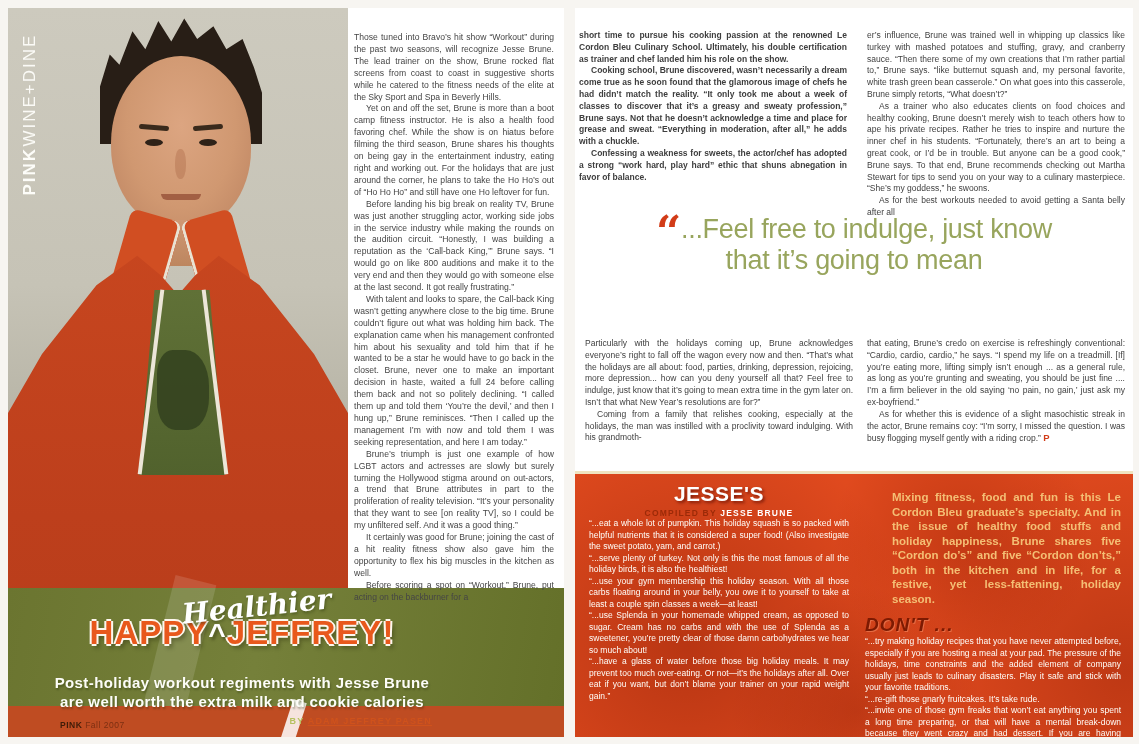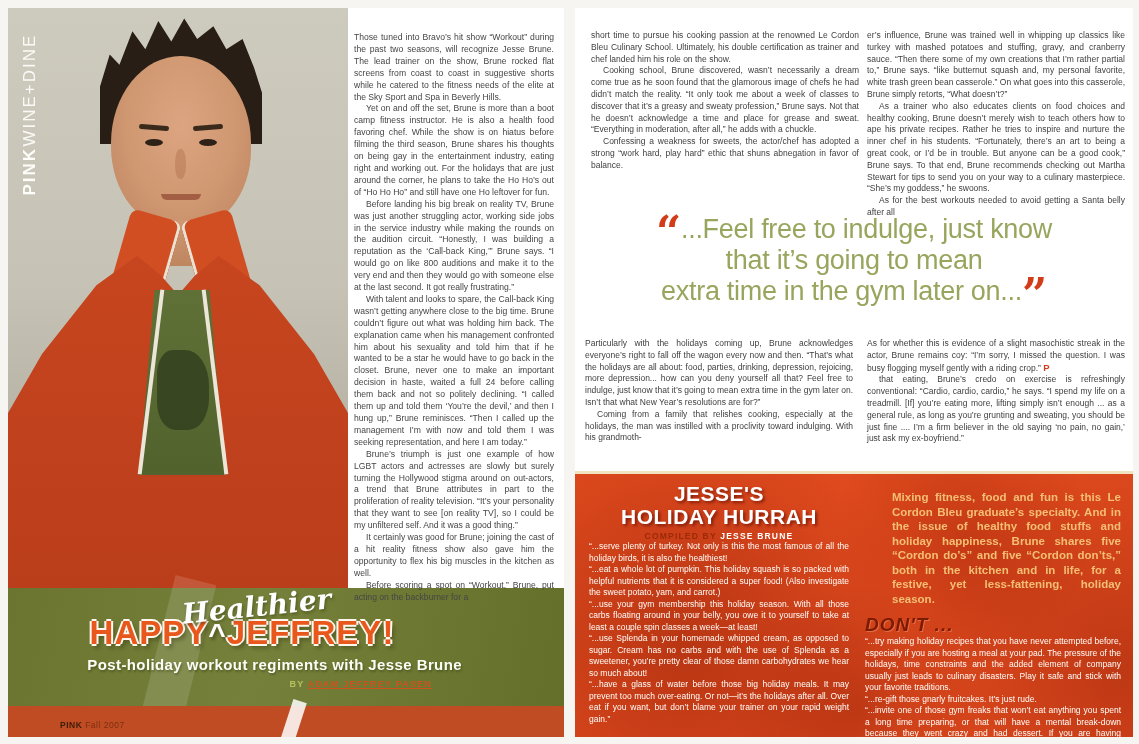--- a/index.html
+++ b/index.html
@@ -55,34 +55,34 @@
   .textcol p { margin:0; }
   .textcol p:not(:first-child) { text-indent:12px; }
 
   .headline-block { position:absolute; left:14px; top:586px; width:440px; text-align:center; }
   .headline-script { font-family:"DejaVu Serif", serif; font-style:italic; font-weight:bold;
                 color:#fff; font-size:28px; transform:rotate(-6deg); display:inline-block; margin-left:30px;
                 text-shadow:1px 2px 3px rgba(40,50,10,.45); line-height:26px; }
   .headline-main { font-size:33px; font-weight:bold; letter-spacing:1px; color:#e8581c; line-height:30px; margin-top:-2px;
                 text-shadow:-2px 0 0 #fdf7ee, 2px 0 0 #fdf7ee, 0 -2px 0 #fdf7ee, 0 2px 0 #fdf7ee, 3px 4px 4px rgba(30,30,5,.4); }
   .headline-caret { color:#ffffff; text-shadow:2px 3px 3px rgba(30,30,5,.4); font-size:30px; }
-  .headline-sub { margin-top:6px; color:#fdfdf8; font-weight:bold; font-size:15px; line-height:19px; letter-spacing:.4px;
-                text-shadow:1px 2px 2px rgba(30,40,5,.35);text-align:right; }
+  .headline-sub { margin-top:24px; color:#fdfdf8; font-weight:bold; font-size:15px; line-height:19px; letter-spacing:.4px;
+                text-shadow:1px 2px 2px rgba(30,40,5,.35); }
   .byline { margin-top:5px; font-size:9px; letter-spacing:1.2px; text-align:right; padding-right:30px; }
   .byline .pre { color:#b6c160; font-weight:bold; }
   .byline .name { color:#cf521c; font-weight:bold;text-decoration:underline; }
 
   .footer-left { position:absolute; left:44px; top:712px; font-size:8.5px; letter-spacing:.5px;padding-left:8px; }
   .footer-left .fbold { color:#3f1c08; font-weight:bold; }
   .footer-left .frest { color:#7c2f12; }
 
   
   .page-right { position:absolute; left:575px; top:8px; width:558px; height:729px; background:#fff; overflow:hidden; }
   .rcol { position:absolute; color:#3e3e3e; font-size:8.5px; line-height:11.8px; text-align:justify; }
-  .col-a-top { left:16px; top:22px; width:268px; }
+  .col-a-top { left:4px; top:22px; width:268px;font-weight:bold; }
   .col-b-top { left:292px; top:22px; width:258px; }
   .col-a-mid { left:10px; top:330px; width:268px; }
   .col-b-mid { left:292px; top:330px; width:258px; }
   .endmark { color:#d23c18; font-weight:bold; font-size:9.5px; }
 
   .pullquote { position:absolute; left:0; top:206px; width:558px; text-align:center;
                color:#98a55d; font-size:27px; line-height:31px; letter-spacing:-.3px; }
   .qmark { font-family:"DejaVu Serif", serif; font-weight:bold; color:#d23c18; font-size:44px; line-height:0;
            position:relative; top:10px; }
 
@@ -152,20 +152,21 @@
         <p>Before scoring a spot on “Workout,” Brune, put acting on the backburner for a</p>
       </div>
 
     <div class="headline-block">
       <div class="headline-script">Healthier</div>
       <div class="headline-main">
         <span>HAPPY</span><span class="headline-caret">^</span><span>JEFFREY!</span>
       </div>
       <div class="headline-sub">
         <div>Post-holiday workout regiments with Jesse Brune</div>
+        <div>are well worth the extra milk and cookie calories</div>
       </div>
       <div class="byline">
         <span class="pre">BY </span><span class="name">ADAM JEFFREY PASEN</span>
       </div>
     </div>
 
     <div class="footer-left">
       <span class="fbold">PINK</span><span class="frest"> Fall 2007</span>
     </div>
   </div>
@@ -181,57 +182,53 @@
         <p>er’s influence, Brune was trained well in whipping up classics like turkey with mashed potatoes and stuffing, gravy, and cranberry sauce. “Then there some of my own creations that I’m rather partial to,” Brune says. “like butternut squash and, my personal favorite, white trash green bean casserole.” On what goes into this casserole, Brune simply retorts, “What doesn’t?”</p>
         <p>As a trainer who also educates clients on food choices and healthy cooking, Brune doesn’t merely wish to teach others how to ape his private recipes. Rather he tries to inspire and nurture the inner chef in his students. “Fortunately, there’s an art to being a great cook, or I’d be in trouble. But anyone can be a good cook,” Brune says. To that end, Brune recommends checking out Martha Stewart for tips to send you on your way to a culinary masterpiece. “She’s my goddess,” he swoons.</p>
         <p>As for the best workouts needed to avoid getting a Santa belly after all</p>
       </div>
 
     <div class="pullquote">
       <div>
         <span class="qmark">“</span><span>...Feel free to indulge, just know</span>
       </div>
       <div>that it’s going to mean</div>
-      <div>
-        <span>extra time in the gym later on...</span><span class="qmark">”</span>
-      </div>
     </div>
 
     <div class="rcol col-a-mid textcol">
         <p>Particularly with the holidays coming up, Brune acknowledges everyone’s right to fall off the wagon every now and then. “That’s what the holidays are all about: food, parties, drinking, depression, rejoicing, more depression... how can you deny yourself all that? Feel free to indulge, just know that it’s going to mean extra time in the gym later on. Isn’t that what New Year’s resolutions are for?”</p>
         <p>Coming from a family that relishes cooking, especially at the holidays, the man was instilled with a proclivity toward indulging. With his grandmoth-</p>
       </div>
 
     <div class="rcol col-b-mid textcol">
+      <p>that eating, Brune’s credo on exercise is refreshingly conventional: “Cardio, cardio, cardio,” he says. “I spend my life on a treadmill. [If] you’re eating more, lifting simply isn’t enough ... as a general rule, as long as you’re grunting and sweating, you should be just fine .... I’m a firm believer in the old saying ‘no pain, no gain,’ just ask my ex-boyfriend.”</p>
       <p><span>As for whether this is evidence of a slight masochistic streak in the actor, Brune remains coy: “I’m sorry, I missed the question. I was busy flogging myself gently with a riding crop.”</span> <span class="endmark">P</span></p>
-      <p>that eating, Brune’s credo on exercise is refreshingly conventional: “Cardio, cardio, cardio,” he says. “I spend my life on a treadmill. [If] you’re eating more, lifting simply isn’t enough ... as a general rule, as long as you’re grunting and sweating, you should be just fine .... I’m a firm believer in the old saying ‘no pain, no gain,’ just ask my ex-boyfriend.”</p>
     </div>
 
     <div class="holiday-box">
       <div class="box-left">
         <div class="box-title">
           <div>JESSE'S</div>
-          <div>HOLIDAY HURRAH</div>
         </div>
         <div class="compiled">
           <span class="pre">COMPILED BY </span><span class="name">JESSE BRUNE</span>
         </div>
         <div class="box-list">
+            <p>“...eat a whole lot of pumpkin. This holiday squash is so packed with helpful nutrients that it is considered a super food! (Also investigate the sweet potato, yam, and carrot.)</p>
             <p>“...serve plenty of turkey. Not only is this the most famous of all the holiday birds, it is also the healthiest!</p>
-            <p>“...eat a whole lot of pumpkin. This holiday squash is so packed with helpful nutrients that it is considered a super food! (Also investigate the sweet potato, yam, and carrot.)</p>
             <p>“...use your gym membership this holiday season. With all those carbs floating around in your belly, you owe it to yourself to take at least a couple spin classes a week—at least!</p>
             <p>“...use Splenda in your homemade whipped cream, as opposed to sugar. Cream has no carbs and with the use of Splenda as a sweetener, you’re pretty clear of those damn carbohydrates we hear so much about!</p>
             <p>“...have a glass of water before those big holiday meals. It may prevent too much over-eating. Or not—it’s the holidays after all. Over eat if you want, but don’t blame your trainer on your rapid weight gain.”</p>
           </div>
       </div>
       <div class="box-right">
         <div class="box-intro">Mixing fitness, food and fun is this Le Cordon Bleu graduate’s specialty. And in the issue of healthy food stuffs and holiday happiness, Brune shares five “Cordon do’s” and five “Cordon don’ts,” both in the kitchen and in life, for a festive, yet less-fattening, holiday season.</div>
         <div class="list-head">DON'T ...</div>
         <div class="box-list">
             <p>“...try making holiday recipes that you have never attempted before, especially if you are hosting a meal at your pad. The pressure of the holidays, time constraints and the added element of company usually just leads to culinary disasters. Play it safe and stick with your favorite traditions.</p>
-            <p>“...re-gift those gnarly fruitcakes. It’s just rude.</p>
+            <p>“...re-gift those gnarly fruitcakes. It’s take rude.</p>
             <p>“...invite one of those gym freaks that won’t eat anything you spent a long time preparing, or that will have a mental break-down because they went crazy and had dessert. If you are having decadent food, invite only those that will appreciate a good ‘cheat-meal.’</p>
           </div>
       </div>
     </div>
   </div>
 
 </div>
 
 </body></html>

